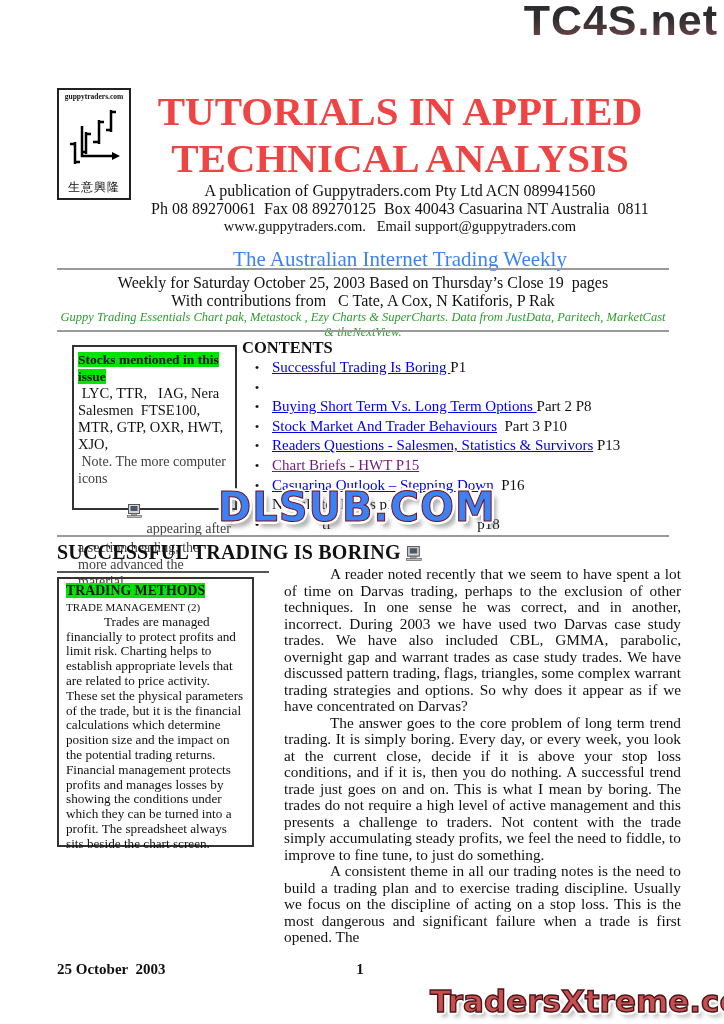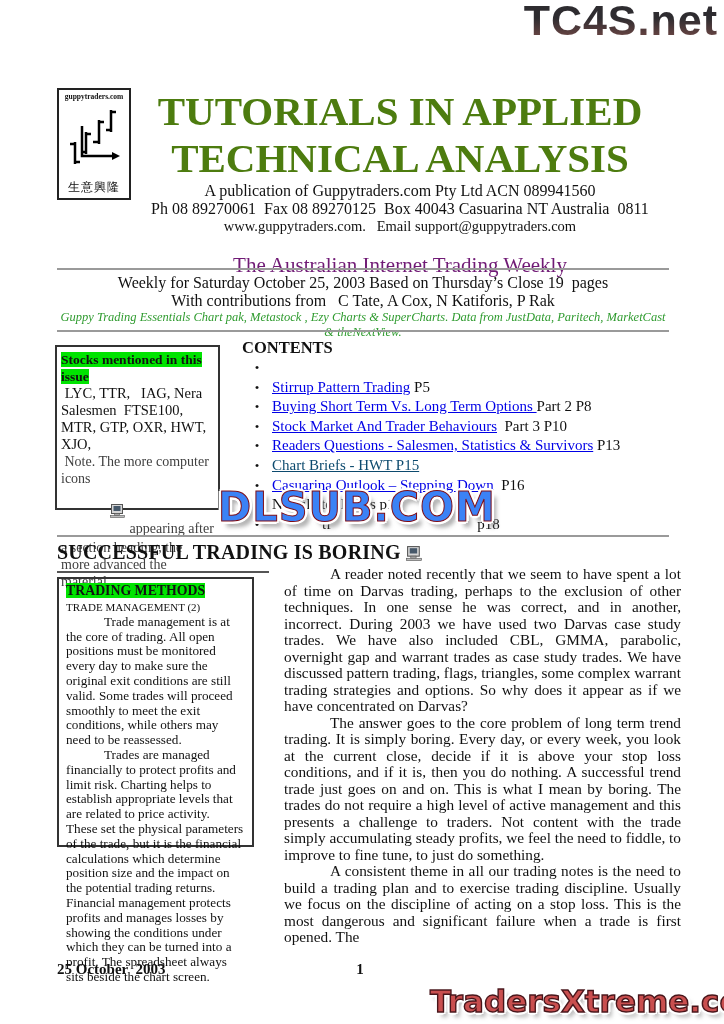--- a/index.html
+++ b/index.html
@@ -26,49 +26,49 @@
                        0 -3px 1px #fff,0 3px 1px #fff,-3px 0 1px #fff,3px 0 1px #fff,
                        4px 5px 4px rgba(130,130,130,.6);}
 
   
   .header{position:absolute;left:57px;top:88px;width:612px;display:flex;}
   .gt-logo{width:66px;height:104px;border:2px solid #222;padding:2px 2px;flex:none;
            display:flex;flex-direction:column;align-items:center;justify-content:space-between;}
   .gt-logo .gt-url{font-family:"Liberation Serif",serif;font-size:7.5px;font-weight:bold;white-space:nowrap;}
   .gt-logo .gt-cjk{font-size:12px;letter-spacing:1px;white-space:nowrap;}
   .head-main{flex:1;text-align:center;}
-  .title{font-size:41px;line-height:47px;font-weight:bold;color:#4d7c0f;letter-spacing:0px;}
+  .title{font-size:41px;line-height:47px;font-weight:bold;color:#ef4444;letter-spacing:0px;}
   .publine{font-size:16px;line-height:18px;white-space:pre-wrap;}
   .contactline{font-size:16px;line-height:18px;white-space:pre-wrap;}
   .webline{font-size:14.5px;line-height:17px;white-space:pre-wrap;}
-  .tagline{font-size:21px;line-height:24px;color:#701a75;margin-top:18px;}
+  .tagline{font-size:21px;line-height:24px;color:#3b82f6;margin-top:12px;}
 
   .hr{position:absolute;left:57px;width:612px;border-top:2px solid #9a9a9a;}
 
   
   .issue{position:absolute;left:57px;top:274px;width:612px;text-align:center;}
   .weeklyline,.contribline{font-size:16px;line-height:18px;white-space:pre-wrap;}
   .credits{font-size:12.5px;line-height:15px;font-style:italic;color:#2f9b2f;white-space:pre-wrap;}
 
   
-  .stocksbox{position:absolute;left:55px;top:345px;width:165px;height:165px;border:2px solid #333;
+  .stocksbox{position:absolute;left:72px;top:345px;width:165px;height:165px;border:2px solid #333;
              box-sizing:border-box;padding:4px 4px;font-size:14.5px;line-height:17px;}
   .hl-green{background:#00e400;font-weight:bold;}
   .stocksbox .sb-head{font-size:13.5px;}
   .stocksbox .sb-list{white-space:pre-wrap;}
   .stocksbox .sb-note{color:#404040;font-size:14px;white-space:pre-wrap;}
 
   
   .contents{position:absolute;left:242px;top:338px;width:430px;}
   .toc-head{font-weight:bold;font-size:16.5px;}
   .toc-item{display:flex;font-size:15px;line-height:18.6px;}
   .toc-item .bullet{flex:none;width:30px;text-align:center;}
   .toc-item .bullet::before{content:"\2022";font-size:13px;}
   .toc-link{color:#0000e6;text-decoration:underline;cursor:pointer;}
-  .toc-link.visited{color:#0c4a6e;}
+  .toc-link.visited{color:#701a75;}
   .toc-rest{white-space:pre-wrap;}
   .toc-frag1{margin-left:50px;}
   .toc-frag2{margin-left:146px;}
 
   
   .art-head{position:absolute;left:57px;top:541px;font-size:20px;font-weight:bold;letter-spacing:.2px;}
   .art-underline{position:absolute;left:57px;top:571px;width:212px;border-top:2px solid #555;}
 
   .methodbox{position:absolute;left:57px;top:577px;width:197px;height:270px;border:2px solid #333;
              box-sizing:border-box;padding:5px 8px 0 7px;font-size:13.2px;line-height:14.8px;}
@@ -145,24 +145,24 @@
         </svg>
       </span><span> appearing after a section heading, the more advanced the material.</span>
     </div>
   </div>
 
   <div class="contents">
     <div class="toc-head">CONTENTS</div>
 
     <div class="toc-item">
       <span class="bullet"></span>
-    </div>
-    <div class="toc-item">
-      <span class="bullet"></span>
-      <span><a class="toc-link">Stirrup Pattern Trading</a><span class="toc-rest"> P5</span></span>
+      <span><a class="toc-link">Successful Trading Is Boring </a><span class="toc-rest">P1</span></span>
+    </div>
+    <div class="toc-item">
+      <span class="bullet"></span>
     </div>
     <div class="toc-item">
       <span class="bullet"></span>
       <span><a class="toc-link">Buying Short Term Vs. Long Term Options </a><span class="toc-rest">Part 2 P8</span></span>
     </div>
     <div class="toc-item">
       <span class="bullet"></span>
       <span><a class="toc-link">Stock Market And Trader Behaviours</a><span class="toc-rest">  Part 3 P10</span></span>
     </div>
     <div class="toc-item">
@@ -201,21 +201,20 @@
         <rect x="4.5" y="9.5" width="5" height="2" fill="#a8a8a8" stroke="#555" stroke-width="0.6"></rect>
         <rect x="0.5" y="11.5" width="14" height="2" fill="#bdbdbd" stroke="#555" stroke-width="0.6"></rect>
       </svg>
     </span>
   </div>
   <div class="art-underline"></div>
 
   <div class="methodbox">
     <span class="hl-green mb-head">TRADING METHODS</span>
     <div class="mb-sub">TRADE MANAGEMENT (2)</div>
-    <p>Trade management is at the core of trading. All open positions must be monitored every day to make sure the original exit conditions are still valid. Some trades will proceed smoothly to meet the exit conditions, while others may need to be reassessed.</p>
     <p>Trades are managed financially to protect profits and limit risk. Charting helps to establish appropriate levels that are related to price activity. These set the physical parameters of the trade, but it is the financial calculations which determine position size and the impact on the potential trading returns. Financial management protects profits and manages losses by showing the conditions under which they can be turned into a profit. The spreadsheet always sits beside the chart screen.</p>
   </div>
 
   <div class="bodycol">
     <p>A reader noted recently that we seem to have spent a lot of time on Darvas trading, perhaps to the exclusion of other techniques. In one sense he was correct, and in another, incorrect. During 2003 we have used  two Darvas case study trades. We have also included CBL, GMMA, parabolic, overnight gap  and warrant trades  as case study trades. We have discussed pattern trading, flags, triangles, some complex warrant trading strategies and options. So why does it appear as if we have concentrated on Darvas?</p>
     <p>The answer goes to the core problem of long term trend trading. It is simply boring. Every day, or every week, you look at the current close, decide if it is above your stop loss conditions, and if it is, then you do nothing. A successful trend trade just goes on and on. This is what I mean by boring. The trades do not require a high level of active management and this presents a challenge to traders. Not content with the trade simply accumulating steady profits, we feel the need to fiddle, to improve to fine tune, to just do something.</p>
     <p>A consistent theme in all our trading notes is the need to build a trading plan and to exercise trading discipline. Usually we focus on the discipline of acting on a  stop loss. This is the most dangerous and significant failure when a trade is first opened. The</p>
   </div>
 
   <div class="foot-date">25 October  2003</div>

